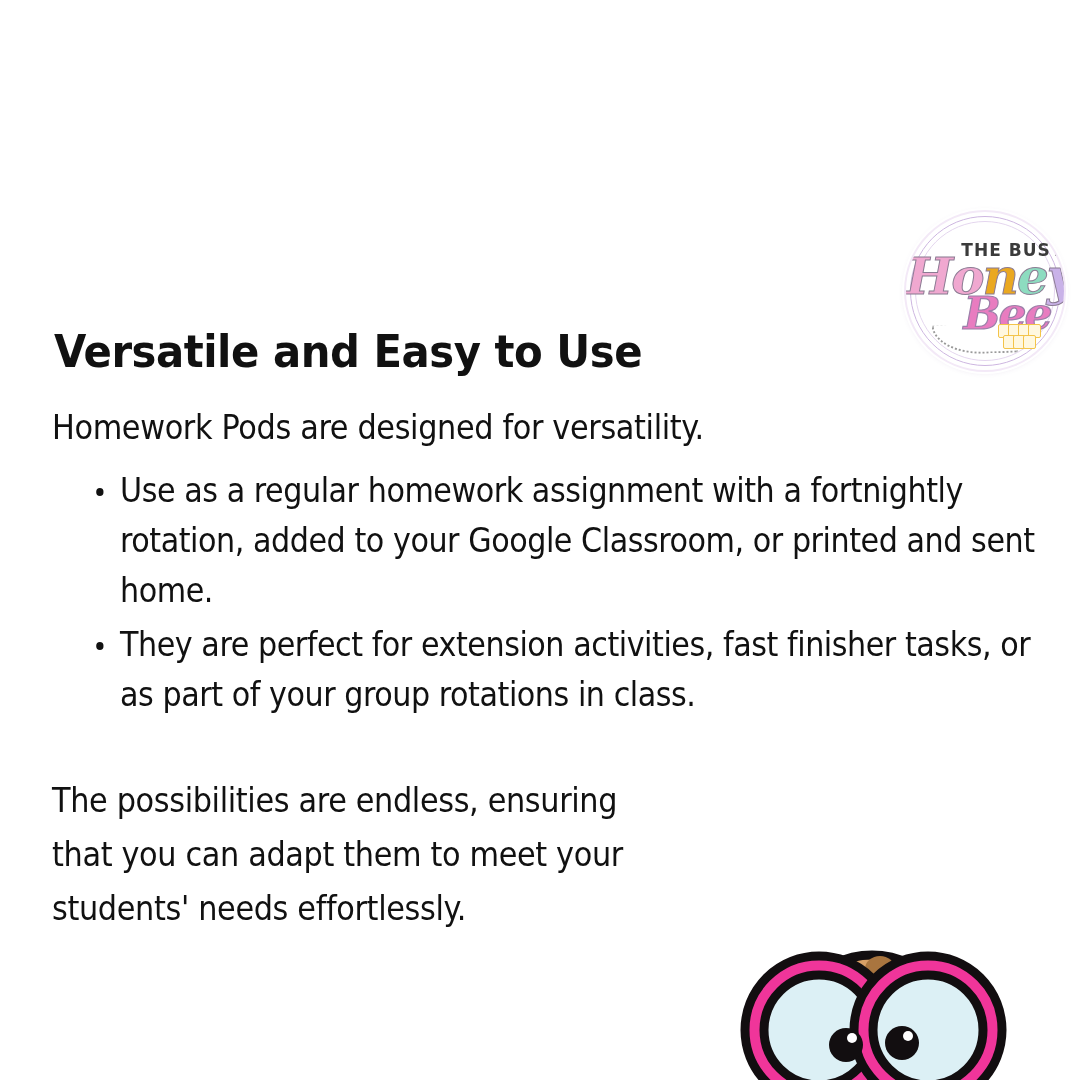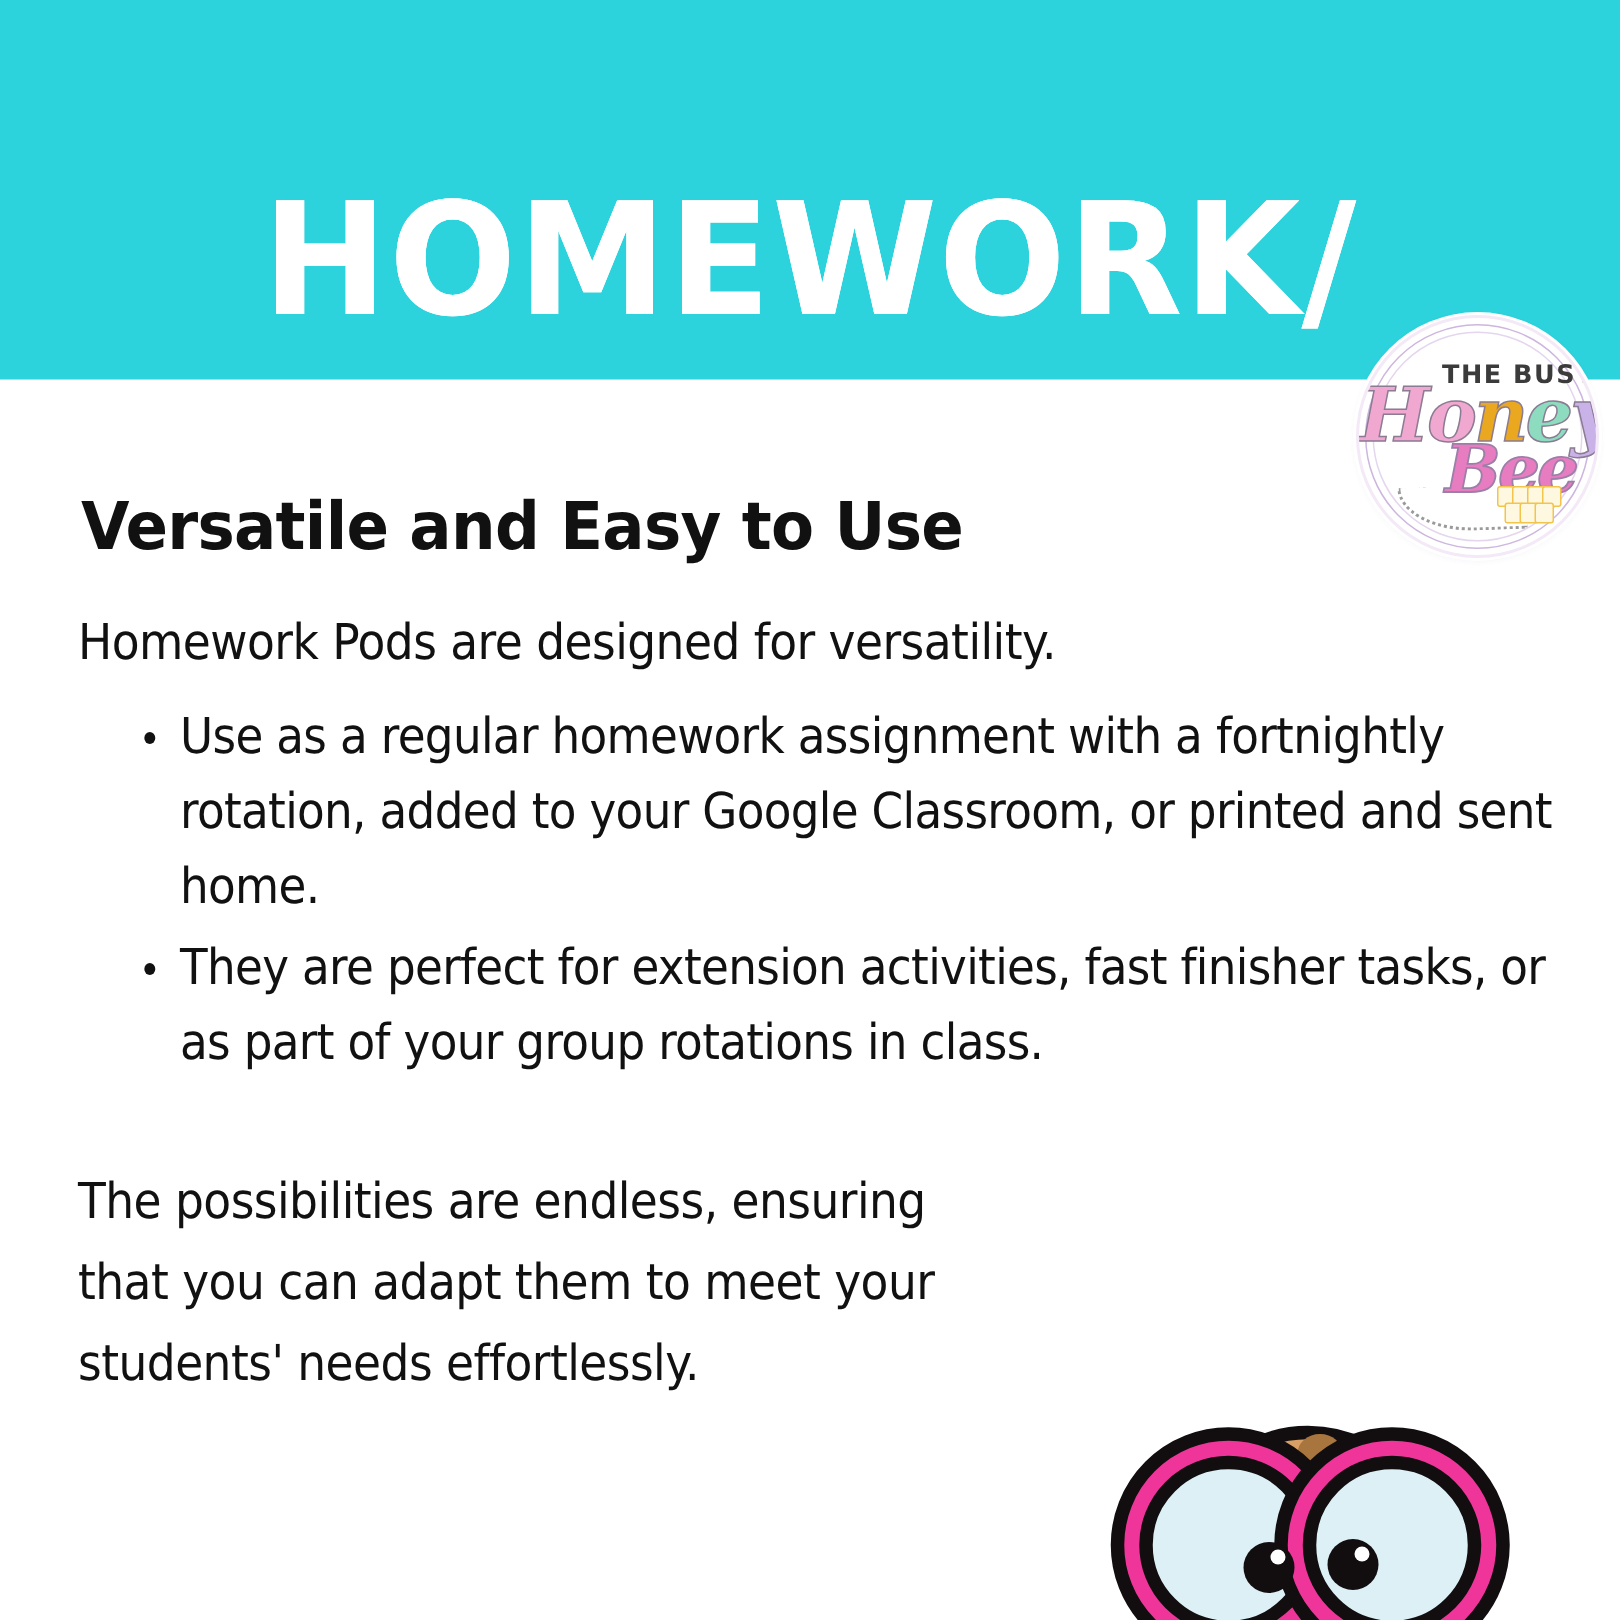--- a/index.html
+++ b/index.html
@@ -251,26 +251,20 @@
     color: #0d0d0d;
     transform: scaleX(0.88);
     transform-origin: right center;
   }
 </style>
 </head>
 <body>
 
 <div id="slide">
 
-  <div class="header-band">
-    <div class="header-title">
-      <span class="ln">HOMEWORK/</span>
-      <span class="ln">LEARNING POD</span>
-    </div>
-  </div>
 
   <div class="logo-badge">
     <div class="logo-ring"></div>
     <div class="logo-ring2"></div>
     <div class="logo-thebusy">THE BUSY</div>
     <div class="logo-honey">
       <span class="lh-h">H</span><span class="lh-o">o</span><span class="lh-n">n</span><span class="lh-e">e</span><span class="lh-y">y</span>
     </div>
     <div class="logo-bee">Bee</div>
     <div class="logo-trail"></div>

